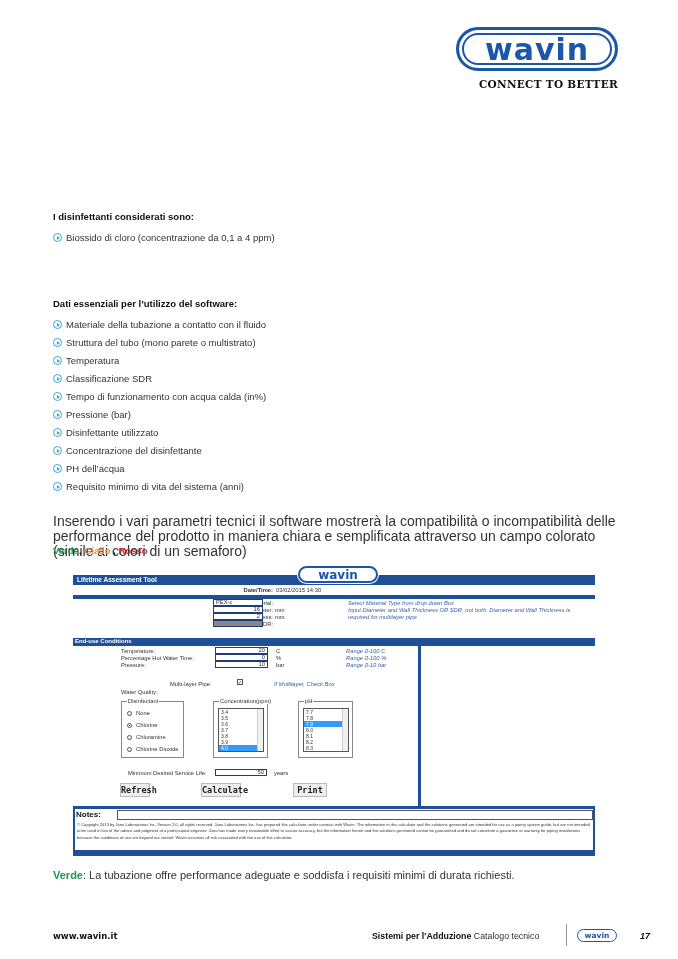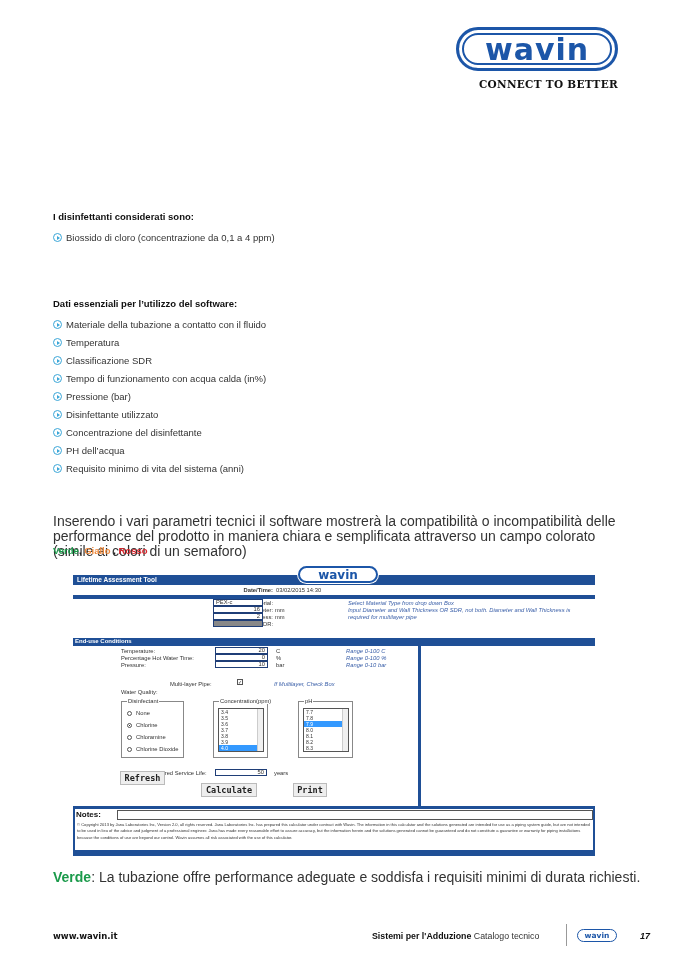--- a/index.html
+++ b/index.html
@@ -49,21 +49,21 @@
   .list div { height: 6px; line-height: 6px; padding-left: 2px; font-size: 5px; }
   .list .sel { background: #3399ff; color: #fff; }
   .list .sb { position: absolute; right: 0; top: 0; width: 6px; height: 100%; border-left: 1px solid #ccc; background: #f0f0f0; }
   .btn { position: absolute; height: 14px; background: #eee; border: 1px solid #bbb; font-family: "DejaVu Sans Mono", monospace; font-weight: bold; font-size: 8.5px; line-height: 12px; text-align: center; color: #222; }
   .cb { position: absolute; width: 6px; height: 6px; border: 1px solid #555; font-size: 5px; line-height: 5px; text-align: center; }
   .notes { position: absolute; left: 0; top: 240px; width: 522px; height: 50px; border: 2px solid #1f4f96; border-top-width: 3px; border-bottom-width: 6px; background: #fff; }
   .notes .nl { position: absolute; left: 1px; top: 1px; font-size: 8px; font-weight: bold; color: #111; }
   .notes .nf { position: absolute; left: 42px; top: 1px; right: 0; height: 10px; border: 1px solid #555; }
   .notes .copy { position: absolute; left: 2px; top: 13px; right: 2px; font-size: 4.1px; line-height: 6.4px; color: #333; }
 
-  .verde { position: absolute; left: 53px; top: 869px; font-size: 14px; color: #333; }
+  .verde { position: absolute; left: 53px; top: 869px; font-size: 11px; color: #333; }
 
   .footer { position: absolute; top: 931px; font-size: 9px; }
   .f-url { left: 53px; font-weight: bold; color: #111; font-family: "DejaVu Sans", sans-serif; font-size: 8.5px; }
   .f-cat { left: 372px; color: #333; font-size: 8.8px; }
   .f-cat b { color: #111; }
   .f-div { position: absolute; left: 566px; top: 924px; width: 1px; height: 22px; background: #999; }
   .f-logo { position: absolute; left: 577px; top: 929px; width: 40px; height: 13px; border: 1.5px solid #1c56a8; border-radius: 7px; display: flex; align-items: center; justify-content: center; }
   .f-logo span { font-family: "DejaVu Sans", sans-serif; font-weight: bold; font-size: 7.5px; color: #1c56a8; }
   .f-page { left: 640px; font-weight: bold; color: #111; font-style: italic; }
 </style>
@@ -86,20 +86,24 @@
 </div>
 
 <div class="section" style="top:298px;">
   <h3>Dati essenziali per l’utilizzo del software:</h3>
   <div class="bullet">
       <span class="bi"></span>
       <span>Materiale della tubazione a contatto con il fluido</span>
     </div>
   <div class="bullet">
       <span class="bi"></span>
+      <span>Struttura del tubo (mono parete o multistrato)</span>
+    </div>
+  <div class="bullet">
+      <span class="bi"></span>
       <span>Temperatura</span>
     </div>
   <div class="bullet">
       <span class="bi"></span>
       <span>Classificazione SDR</span>
     </div>
   <div class="bullet">
       <span class="bi"></span>
       <span>Tempo di funzionamento con acqua calda (in%)</span>
     </div>
@@ -222,22 +226,22 @@
       <div>8.2</div>
       <div>8.3</div>
       <span class="sb"></span>
     </div>
   </div>
 
   <div style="position:absolute; left:55px; top:204px;">Minimum Desired Service Life:</div>
   <div class="fld" style="left:142px; top:203px; width:52px;">50</div>
   <div class="unit" style="left:201px; top:204px;">years</div>
 
-  <div class="btn" style="left:47px; top:205px; width:45px;">Refresh</div>
-  <div class="btn" style="left:128px; top:217px; width:56px;">Calculate</div>
+  <div class="btn" style="left:47px; top:217px; width:30px;">Refresh</div>
+  <div class="btn" style="left:128px; top:217px; width:40px;">Calculate</div>
   <div class="btn" style="left:220px; top:217px; width:34px;">Print</div>
 
   <div class="vline"></div>
 
   <div class="notes">
     <span class="nl">Notes:</span>
     <div class="nf"></div>
     <div class="copy">© Copyright 2013 by Jana Laboratories Inc, Version 2.0, all rights reserved. Jana Laboratories Inc. has prepared this calculator under contract with Wavin. The information in this calculator and the solutions generated are intended for use as a piping system guide, but are not intended to be used in lieu of the advice and judgment of a professional engineer. Jana has made every reasonable effort to assure accuracy, but the information herein and the solutions generated cannot be guaranteed and do not constitute a guarantee or warranty for piping installations because the conditions of use are beyond our control. Wavin assumes all risk associated with the use of this calculator.</div>
   </div>
 </div>

